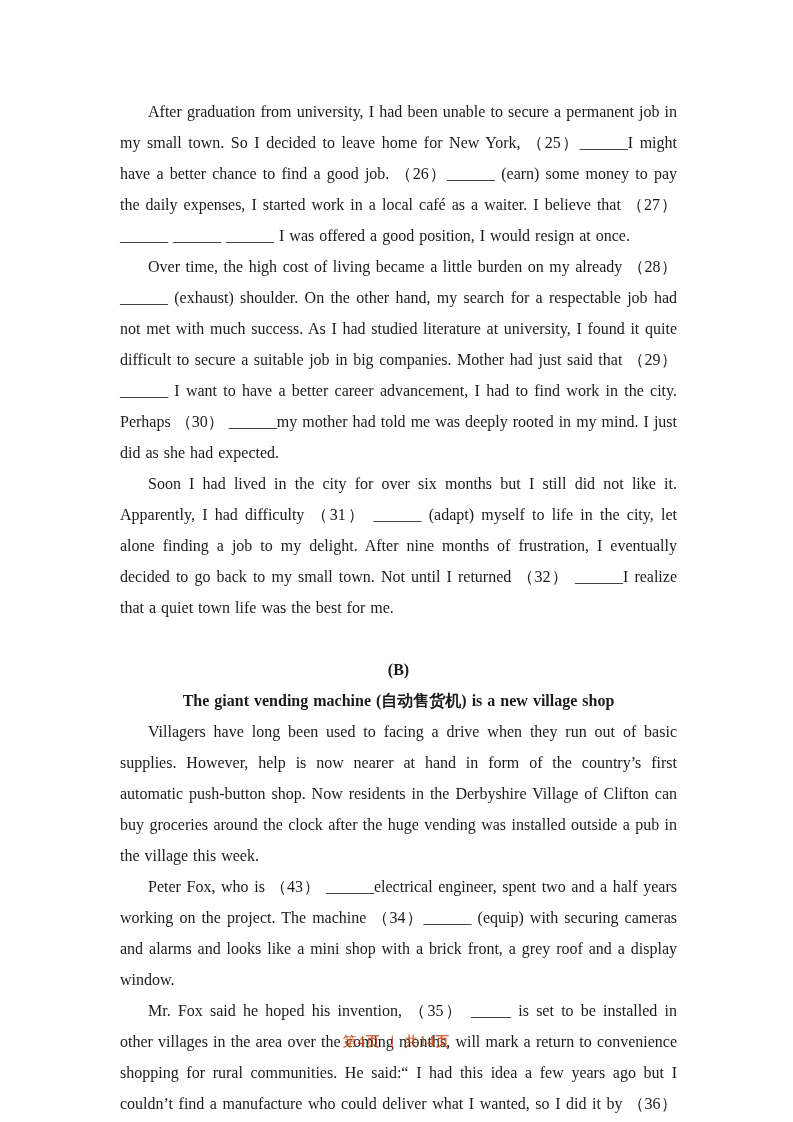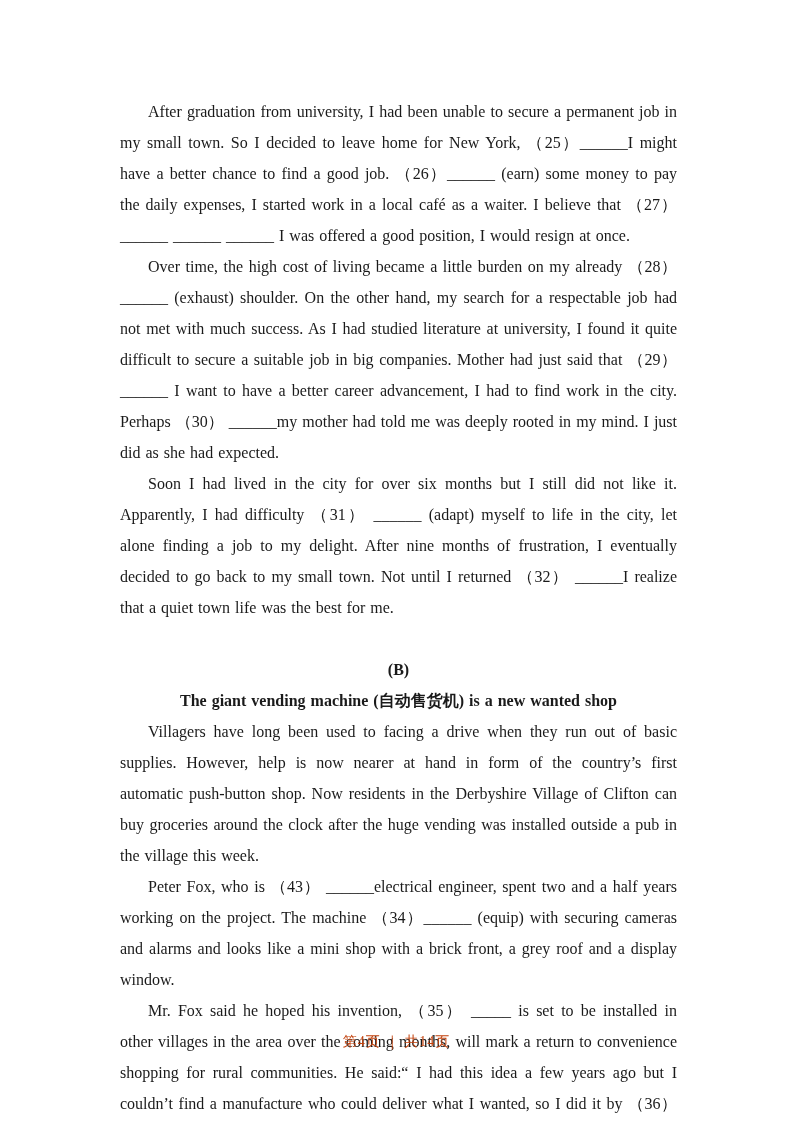--- a/index.html
+++ b/index.html
@@ -51,21 +51,21 @@
 </style>
 </head>
 <body>
 
 <div class="page">
   <div class="content">
     <p>After graduation from university, I had been unable to secure a permanent job in my small town. So I decided to leave home for New York, （25）______I might have a better chance to find a good job. （26）______ (earn) some money to pay the daily expenses, I started work in a local café as a waiter. I believe that （27） ______ ______ ______ I was offered a good position, I would resign at once.</p>
     <p>Over time, the high cost of living became a little burden on my already （28） ______ (exhaust) shoulder. On the other hand, my search for a respectable job had not met with much success. As I had studied literature at university, I found it quite difficult to secure a suitable job in big companies. Mother had just said that （29） ______ I want to have a better career advancement, I had to find work in the city. Perhaps （30） ______my mother had told me was deeply rooted in my mind. I just did as she had expected.</p>
     <p>Soon I had lived in the city for over six months but I still did not like it. Apparently, I had difficulty （31） ______ (adapt) myself to life in the city, let alone finding a job to my delight. After nine months of frustration, I eventually decided to go back to my small town. Not until I returned （32） ______I realize that a quiet town life was the best for me.</p>
     <p class="center-bold gap-above">(B)</p>
-    <p class="center-bold">The giant vending machine (自动售货机) is a new wanted shop</p>
+    <p class="center-bold">The giant vending machine (自动售货机) is a new village shop</p>
     <p>Villagers have long been used to facing a drive when they run out of basic supplies. However, help is now nearer at hand in form of the country’s first automatic push-button shop. Now residents in the Derbyshire Village of Clifton can buy groceries around the clock after the huge vending was installed outside a pub in the village this week.</p>
     <p>Peter Fox, who is （43） ______electrical engineer, spent two and a half years working on the project. The machine （34）______ (equip) with securing cameras and alarms and looks like a mini shop with a brick front, a grey roof and a display window.</p>
     <p>Mr. Fox said he hoped his invention, （35） _____ is set to be installed in other villages in the area over the coming months, will mark a return to convenience shopping for rural communities. He said:“ I had this idea a few years ago but I couldn’t find a manufacture who could deliver what I wanted, so I did it by （36） _____. The result is what amounts to huge outdoor vending machine. Yet I think the term “automatic shop” is far （37） ______ (appropriate)</p>
   </div>
   <div class="footer">
     <span>第4页 ｜ 共14页</span>
   </div>
 </div>
 
 </body></html>

